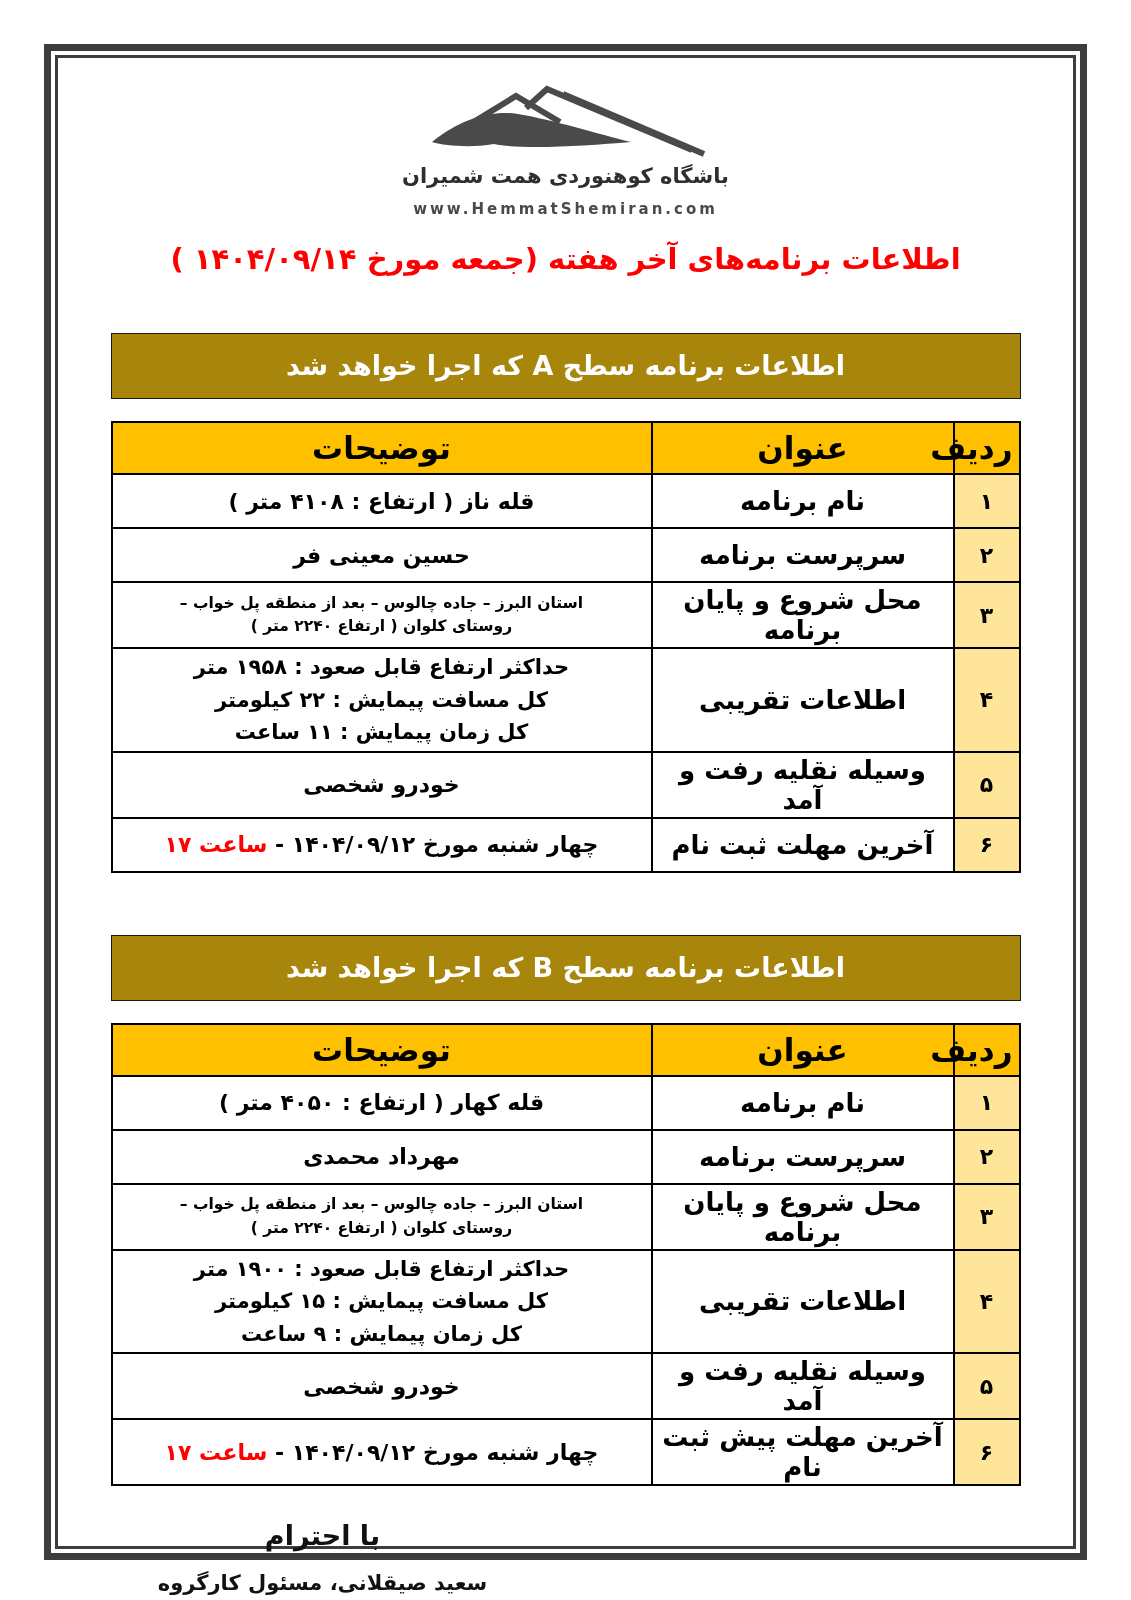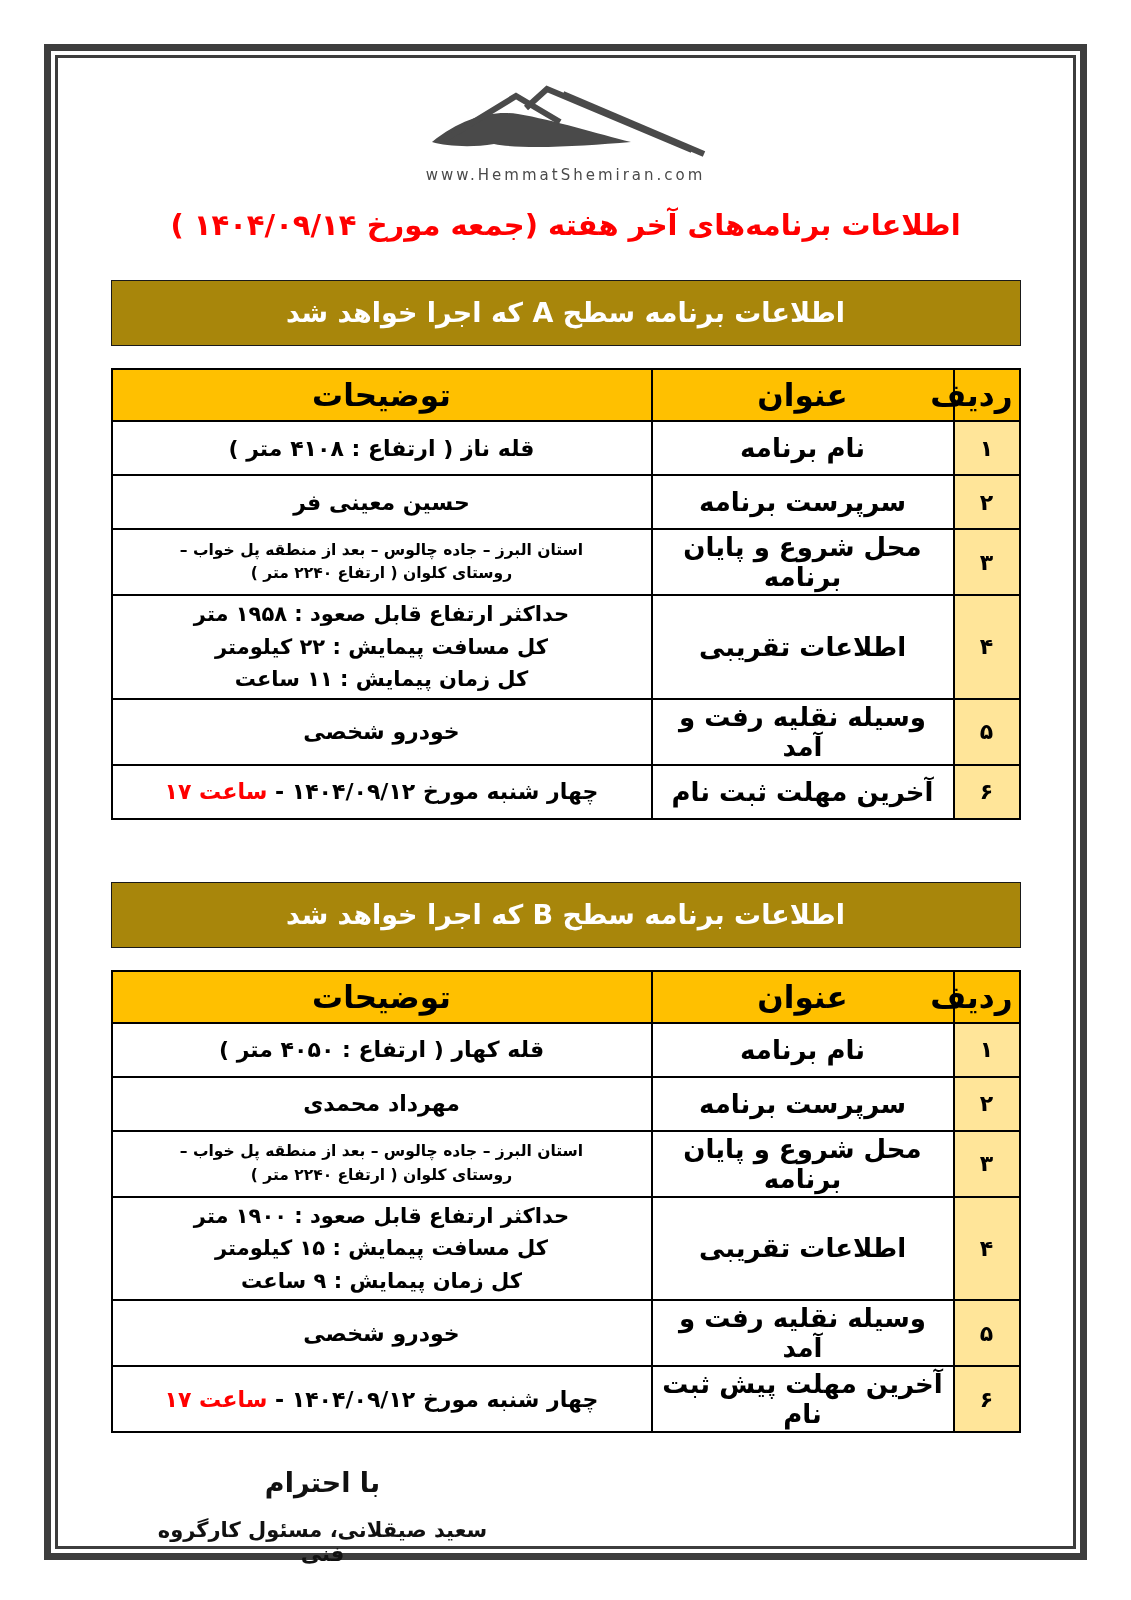--- a/index.html
+++ b/index.html
@@ -8,29 +8,29 @@
     font-family:"DejaVu Sans","Liberation Sans",sans-serif;overflow:hidden;
   }
   .frame{position:absolute;left:44px;top:44px;right:44px;bottom:40px;border:7px solid #3d3d3d;}
   .frame-inner{position:absolute;inset:4px;border:3px solid #3d3d3d;}
   .content{position:relative;width:100%;height:100%;}
 
   
   .logo-block{padding-top:26px;text-align:center;}
   .logo-block svg{display:block;margin:0 auto;}
   .club-name{font-size:21px;font-weight:bold;color:#2f2f2f;margin-top:2px;}
-  .website{font-size:15px;font-weight:normal;color:#4a4a4a;letter-spacing:3px;margin-top:4px;}
+  .website{font-size:15px;font-weight:bold;color:#4a4a4a;letter-spacing:3px;margin-top:12px;}
 
   
   .doc-title{margin-top:24px;text-align:center;color:#ff0000;font-weight:bold;font-size:29px;direction:rtl;}
 
   
   .banner{width:908px;margin:0 auto;background:#a8860b;border:1px solid #1a1a1a;color:#ffffff;
           text-align:center;font-weight:bold;font-size:27px;height:64px;line-height:64px;direction:rtl;}
-  .banner-a{margin-top:38px;}
+  .banner-a{margin-top:57px;}
   .banner-b{margin-top:62px;}
 
   
   table.info-table{width:910px;margin:22px auto 0;border-collapse:collapse;direction:rtl;table-layout:fixed;}
   table.info-table td{border:2px solid #000;font-weight:bold;color:#000;text-align:center;vertical-align:middle;padding:2px 6px;}
   td.col-num{width:52px;}
   td.col-title{width:288px;font-size:26px;}
   td.col-desc{font-size:22px;}
   tr.head td{background:#ffc000;font-size:31px;height:46px;}
   tr.body td.col-num{background:#ffe599;font-size:22px;}
@@ -53,20 +53,21 @@
 <div class="frame-inner">
 <div class="content">
 
   <div class="logo-block">
     <svg width="280" height="78" viewBox="0 0 280 78">
       <path d="M6,58 C36,34 66,26 92,30 C128,36 172,50 205,58 C158,62 98,66 68,60 C44,64 20,62 6,58 Z" fill="#4a4a4a"></path>
       <polyline points="18,56 90,12 134,38" fill="none" stroke="#4a4a4a" stroke-width="6" stroke-linejoin="miter"></polyline>
       <polyline points="100,24 121,5 266,66" fill="none" stroke="#4a4a4a" stroke-width="6"></polyline>
       <polyline points="137,10 278,70" fill="none" stroke="#4a4a4a" stroke-width="6"></polyline>
     </svg>
+    <div class="club-name" dir="rtl">باشگاه کوهنوردی همت شمیران</div>
     <div class="website">www.HemmatShemiran.com</div>
   </div>
 
   <div class="doc-title">اطلاعات برنامه‌های آخر هفته (جمعه مورخ ۱۴۰۴/۰۹/۱۴ )</div>
 
   <div class="banner banner-a">
     <span>اطلاعات برنامه سطح A که اجرا خواهد شد</span>
   </div>
 
   <table class="info-table">

